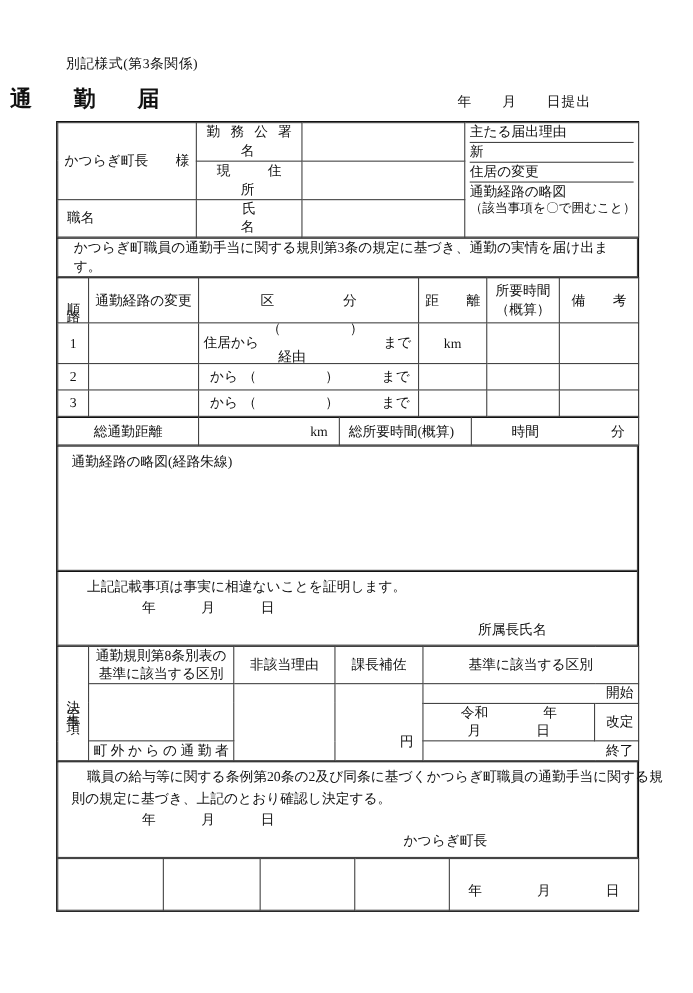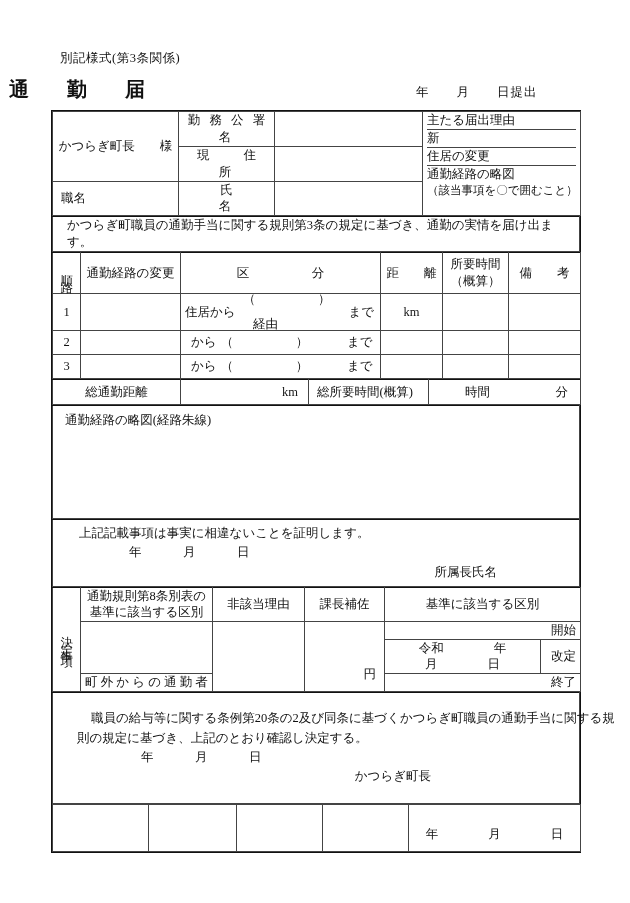--- a/index.html
+++ b/index.html
@@ -272,21 +272,21 @@
         <td class="c" style="height:16px;">町 外 か ら の 通 勤 者</td>
         <td style="border-right:0;"></td>
         <td class="r sm" style="border-left:0;padding-right:4px;">終了</td>
       </tr>
     </tbody>
       </table>
 
     <table class="t">
       <tbody>
           <tr>
-        <td class="thick-top" style="height:74px;vertical-align:top;padding:12px;">
+        <td class="thick-top" style="height:74px;vertical-align:top;padding:0;">
           <div class="para">
             <div class="ind nowrap">職員の給与等に関する条例第20条の2及び同条に基づくかつらぎ町職員の通勤手当に関する規</div>
             <div class="nowrap">則の規定に基づき、上記のとおり確認し決定する。</div>
             <div class="dateline">年　　　月　　　日</div>
             <div class="signline2">かつらぎ町長</div>
           </div>
         </td>
       </tr>
     </tbody>
       </table>

